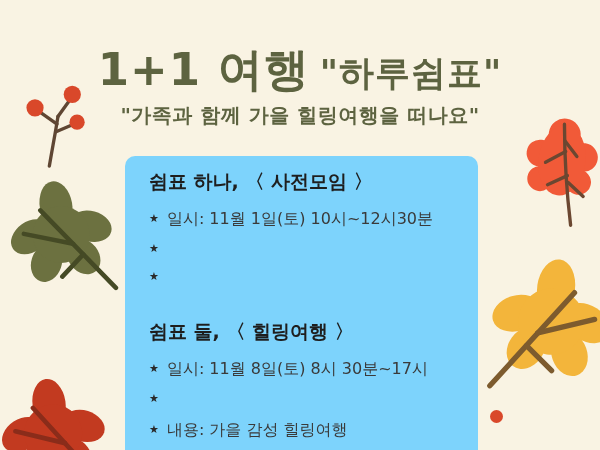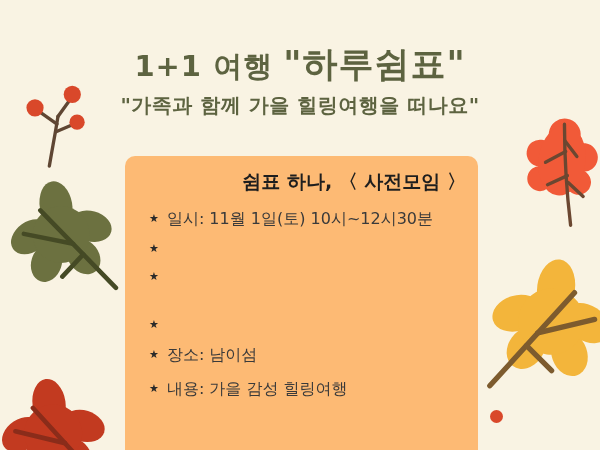--- a/index.html
+++ b/index.html
@@ -13,33 +13,32 @@
   }
   
   .header{
     position:absolute;top:46px;left:0;width:600px;
     text-align:center;color:#5d6340;
   }
   .title-line{
     font-weight:800;letter-spacing:1px;line-height:1.05;
     white-space:nowrap;
   }
-  .title-main{font-size:29px;}
+  .title-main{font-size:45px;}
   .title-quoted{font-size:35px;margin-left:10px;}
   .subtitle{
     margin-top:9px;font-size:20px;font-weight:700;letter-spacing:0.5px;
     white-space:nowrap;
   }
   
   .card{
     position:absolute;left:125px;top:156px;width:353px;height:294px;
-    background:#fdba74;border-radius:10px 10px 0 0;
+    background:#7dd3fc;border-radius:10px 10px 0 0;
     box-sizing:border-box;padding:13px 12px 0 24px;
     color:#3a3a3a;
-    text-align:right;
   }
   .section-heading{
     font-size:19px;font-weight:800;color:#1e1e1e;
     margin:0 0 15px 0;white-space:nowrap;
   }
   .item{
     display:flex;align-items:center;gap:8px;
     font-size:16px;font-weight:500;line-height:1.15;
     margin-bottom:15px;white-space:nowrap;color:#3a3a3a;
   }
@@ -169,26 +168,27 @@
       </div>
       <div class="item">
         <span class="bullet">★</span>
       </div>
       <div class="item">
         <span class="bullet">★</span>
       </div>
     </div>
 
     <div class="section">
+      <div class="section-heading">쉼표 둘, 〈 힐링여행 〉</div>
       <div class="item">
         <span class="bullet">★</span>
+        <span>일시: 11월 8일(토) 8시 30분~17시</span>
       </div>
       <div class="item">
         <span class="bullet">★</span>
-        <span>장소: 남이섬</span>
       </div>
       <div class="item">
         <span class="bullet">★</span>
         <span>내용: 가을 감성 힐링여행</span>
       </div>
     </div>
 
   </div>
 </div>
 

